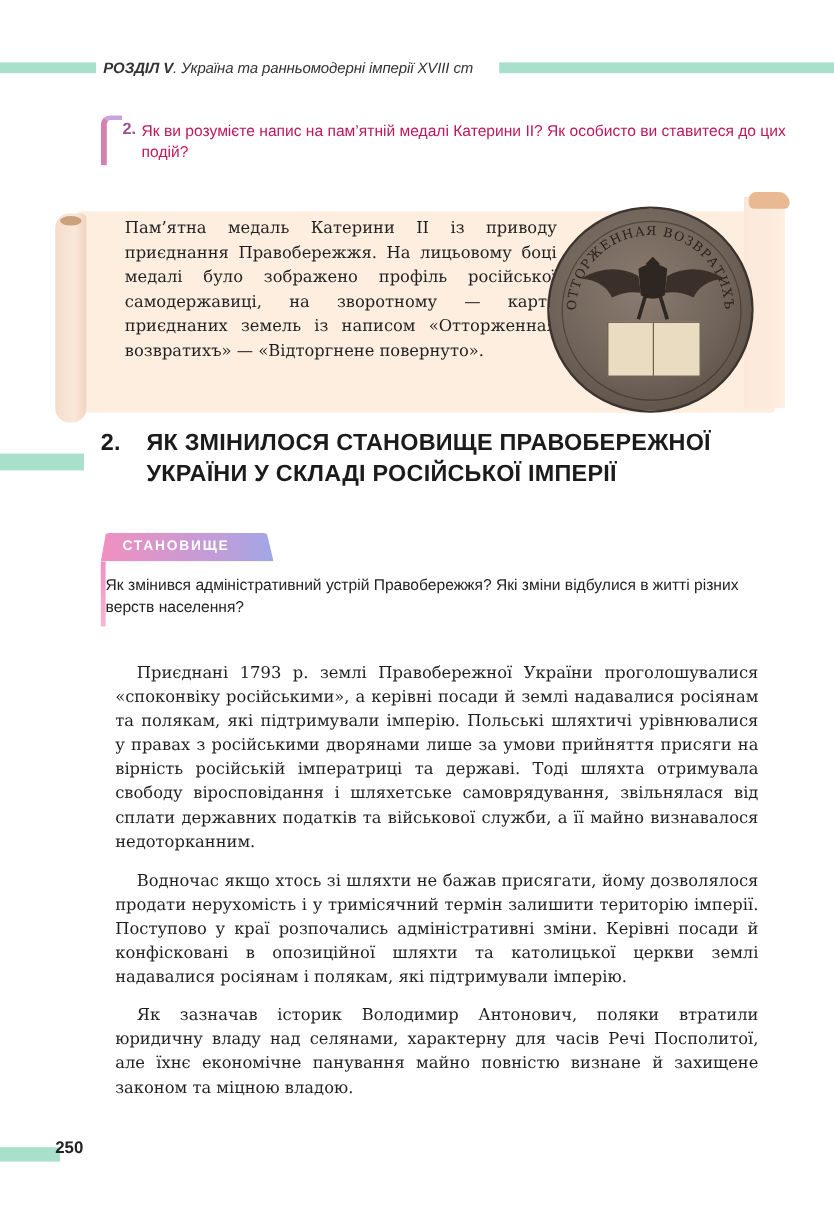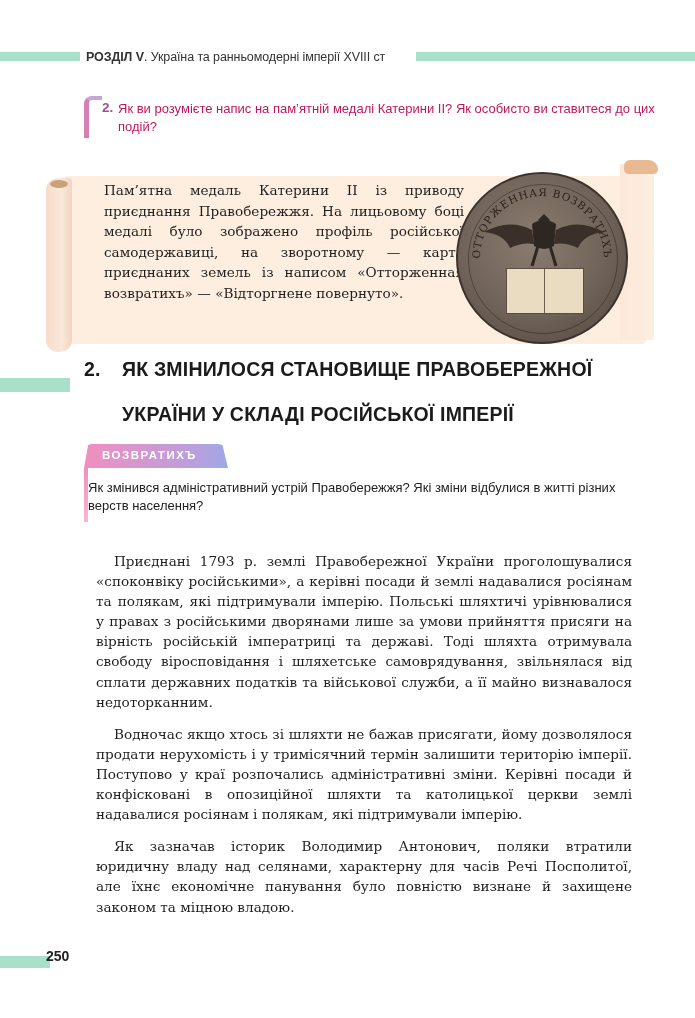--- a/index.html
+++ b/index.html
@@ -1,20 +1,20 @@
 <!DOCTYPE html>
 <html><head>
   <meta charset="utf-8">
   <style>
     html, body { margin: 0; padding: 0; }
     body {
       width: 695px; height: 1018px; background: #ffffff; position: relative; overflow: hidden;
       font-family: "DejaVu Serif", serif; color: #1f1f1f;
     }
-    .header-bar { position: absolute; top: 50px; left: 0; width: 577px; height: 14px; }
+    .header-bar { position: absolute; top: 50px; left: 0; width: 577px; height: 14px; font-style: italic; }
     .header-bar .left-stripe { position: absolute; left: 0; top: 2px; width: 80px; height: 9px; background: #a8e0cb; }
     .header-bar .right-stripe { position: absolute; left: 416px; top: 2px; width: 279px; height: 9px; background: #a8e0cb; }
     .header-text { position: absolute; left: 86px; top: 0; font-family: "Liberation Sans", sans-serif; font-size: 12.5px; color: #333; white-space: nowrap; letter-spacing: -0.1px; }
     .header-text .sec { font-weight: bold; }
 
     .question { position: absolute; left: 84px; top: 96px; width: 580px; }
     .question .bracket { position: absolute; left: 0; top: 0; width: 18px; height: 42px; border-left: 5px solid #d67fb3; border-top: 4px solid #c7a4dc; border-top-left-radius: 8px; box-sizing: border-box; }
     .question .num { position: absolute; left: 18px; top: 4px; font-family: "Liberation Sans", sans-serif; font-weight: bold; color: #9b4f94; font-size: 13.5px; }
     .question .text { position: absolute; left: 34px; top: 4px; width: 545px; font-family: "Liberation Sans", sans-serif; font-size: 13px; line-height: 18px; color: #be185d; }
 
@@ -30,21 +30,21 @@
       background: radial-gradient(circle at 45% 40%, #8a7c70 0%, #6f6258 55%, #4e443c 100%); border: 2px solid #3b332d; box-sizing: border-box; }
     .medal .inner-ring { position: absolute; left: 10px; top: 10px; width: 148px; height: 148px; border-radius: 50%; border: 1px solid rgba(40,30,20,0.45); }
     .medal .eagle { position: absolute; left: 22px; top: 34px; width: 128px; height: 60px; }
     .medal .map { position: absolute; left: 48px; top: 94px; width: 76px; height: 44px; background: #e9dcc0; border: 1px solid #5a4c40; }
     .medal .map::after { content: ""; position: absolute; left: 37px; top: 0; width: 1px; height: 44px; background: #6e5e4e; }
     .medal .inscription { position: absolute; left: 0; top: 0; width: 168px; height: 168px; }
 
     .section-stripe { position: absolute; left: 0; top: 378px; width: 70px; height: 14px; background: #a8e0cb; }
     .section-title { position: absolute; left: 84px; top: 356px; font-family: "Liberation Sans", sans-serif; font-weight: bold; font-size: 19.5px; line-height: 26px; color: #1b1b1b; letter-spacing: 0.2px; }
     .section-title .num { display: inline-block; width: 38px; }
-    .section-title .line2 { padding-left: 38px; display: block; margin-top: 19px; }
+    .section-title .line2 { padding-left: 38px; display: block; }
 
     .think-box { position: absolute; left: 84px; top: 444px; width: 580px; height: 80px; }
     .think-box .tab { position: absolute; left: 0; top: 0; width: 144px; height: 24px; background: linear-gradient(90deg, #f18fbf, #b6a0de 80%, #9fa8e6); border-radius: 8px 10px 0 0; clip-path: polygon(3% 0, 96% 0, 100% 100%, 0 100%); }
     .think-box .tab-label { position: absolute; left: 18px; top: 5px; font-family: "Liberation Sans", sans-serif; font-weight: bold; font-size: 11.5px; color: #ffffff; letter-spacing: 1.5px; }
     .think-box .rail { position: absolute; left: 0; top: 24px; width: 4px; height: 54px; background: linear-gradient(180deg, #f18fbf, #f6b7d3); }
     .think-box .text { position: absolute; left: 4px; top: 35px; width: 560px; font-family: "Liberation Sans", sans-serif; font-size: 13px; line-height: 18px; color: #222; }
 
     .body-text { position: absolute; left: 84px; top: 539px; width: 560px; font-size: 13.6px; line-height: 20.1px; color: #1f1f1f; }
     .body-text p { margin: 12px; text-indent: 18px; text-align: justify; }
 
@@ -96,25 +96,25 @@
 </div>
 
 <div class="section-stripe"></div>
 <div class="section-title">
   <span class="num">2.</span><span>ЯК ЗМІНИЛОСЯ СТАНОВИЩЕ ПРАВОБЕРЕЖНОЇ</span>
   <span class="line2">УКРАЇНИ У СКЛАДІ  РОСІЙСЬКОЇ ІМПЕРІЇ</span>
 </div>
 
 <div class="think-box">
   <div class="tab"></div>
-  <span class="tab-label">ВОЗВРАТИХЪ</span>
+  <span class="tab-label">СТАНОВИЩЕ</span>
   <div class="rail"></div>
   <div class="text">Як змінився адміністративний устрій Правобережжя? Які зміни відбулися в житті різних верств населення?</div>
 </div>
 
 <div class="body-text">
   <p>Приєднані 1793 р. землі Правобережної України проголошувалися «споконвіку російськими», а керівні посади й землі надавалися росіянам та полякам, які підтримували імперію. Польські шляхтичі урівнювалися у правах з російськими дворянами лише за умови прийняття присяги на вірність російській імператриці та державі. Тоді шляхта отримувала свободу віросповідання і шляхетське самоврядування, звільнялася від сплати державних податків та військової служби, а її майно визнавалося недоторканним.</p>
   <p>Водночас якщо хтось зі шляхти не бажав присягати, йому дозволялося продати нерухомість і у тримісячний термін залишити територію імперії. Поступово у краї розпочались адміністративні зміни. Керівні посади й конфісковані в опозиційної шляхти та католицької церкви землі надавалися росіянам і полякам, які підтримували імперію.</p>
-  <p>Як зазначав історик Володимир Антонович, поляки втратили юридичну владу над селянами, характерну для часів Речі Посполитої, але їхнє економічне панування було повністю визнане й захищене законом та міцною владою.</p>
+  <p>Як зазначав історик Володимир Антонович, поляки втратили юридичну владу над селянами, характерну для часів Речі Посполитої, але їхнє економічне панування майно повністю визнане й захищене законом та міцною владою.</p>
 </div>
 
 <div class="footer-stripe"></div>
 <div class="page-number">250</div>
 
 </body></html>

